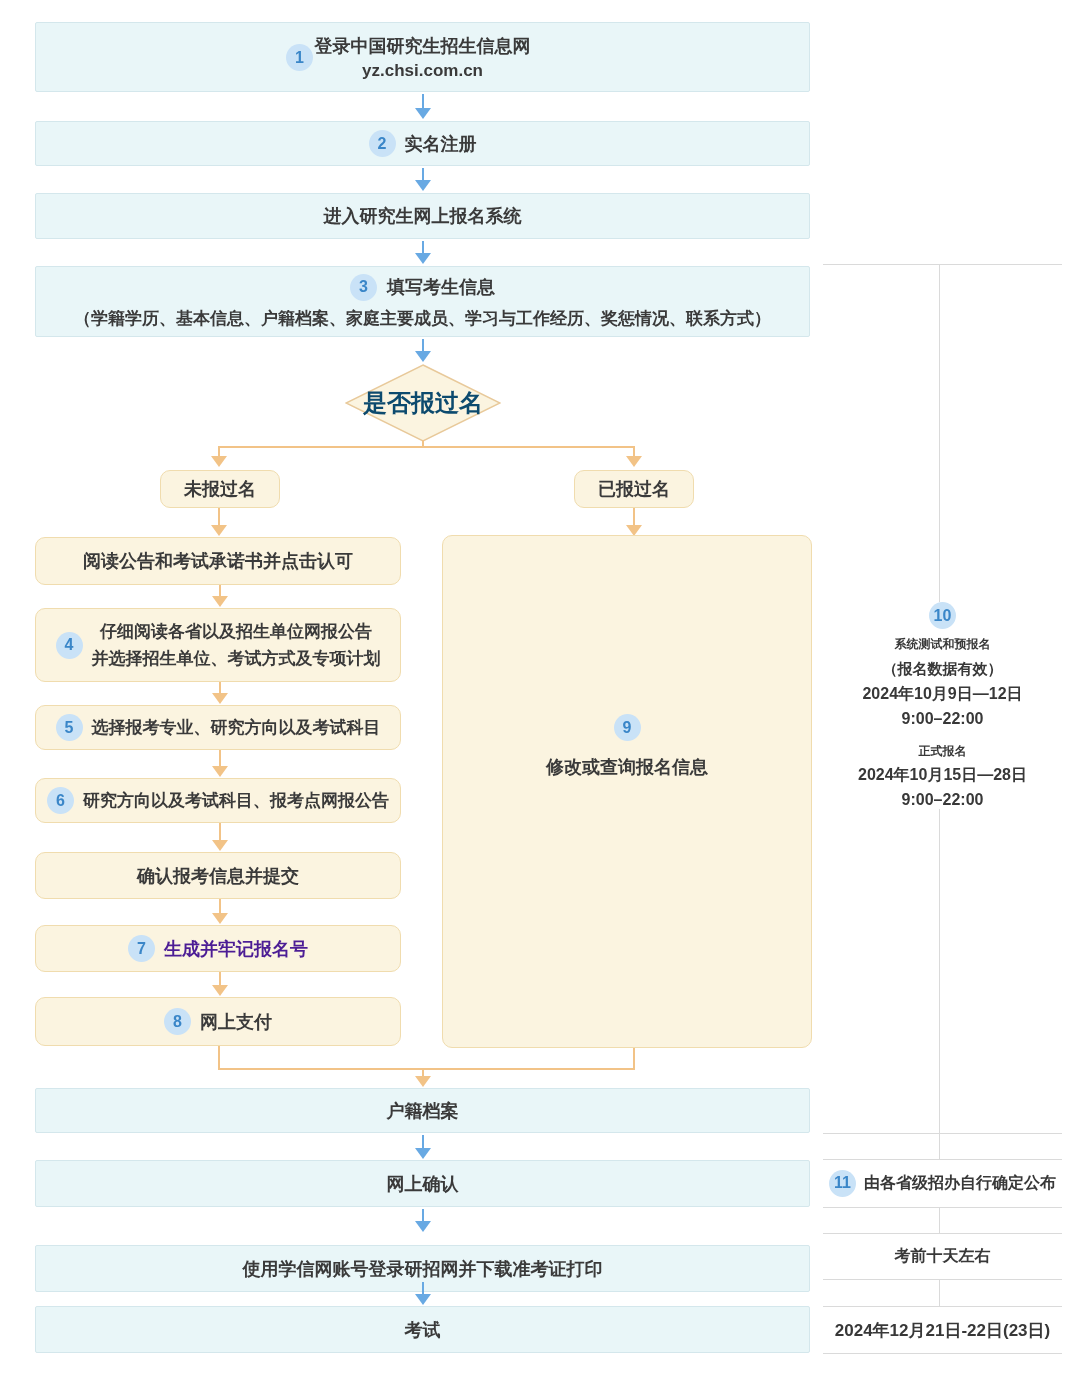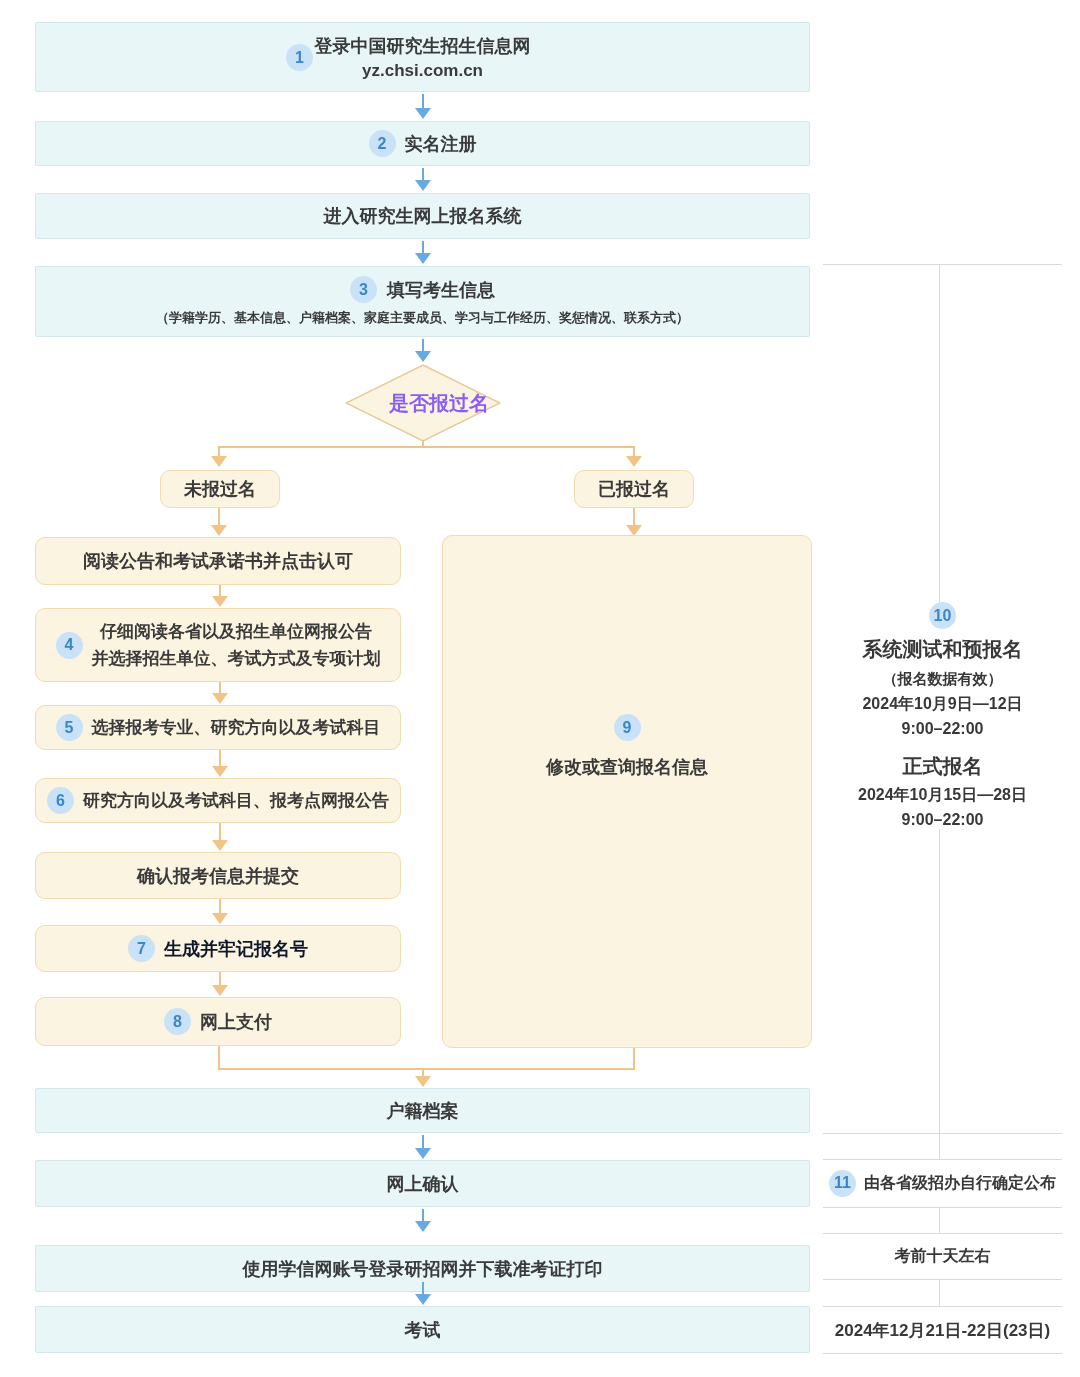--- a/index.html
+++ b/index.html
@@ -34,26 +34,26 @@
   .arrow .head{flex:0 0 auto;width:0;height:0;border-left:8px solid transparent;border-right:8px solid transparent;border-top:11px solid;}
   .arrow.blue .stem{background:#68a9e3;}
   .arrow.blue .head{border-top-color:#68a9e3;}
   .arrow.orange .stem{background:#f2c387;}
   .arrow.orange .head{border-top-color:#f2c387;}
   .oline{position:absolute;background:#f2c387;}
   .ohead{position:absolute;width:0;height:0;border-left:8px solid transparent;border-right:8px solid transparent;border-top:11px solid #f2c387;}
   .hairline{position:absolute;background:#dadada;}
   
   #decision-wrap{position:absolute;left:345px;top:364px;width:156px;height:78px;}
-  #decision-label{position:absolute;left:16px;top:0;width:156px;height:78px;display:flex;align-items:center;justify-content:center;font-size:20px;font-weight:700;color:#8b5cf6;}
-  .red{color:#0f172a;font-weight:700;}
+  #decision-label{position:absolute;left:0;top:0;width:156px;height:78px;display:flex;align-items:center;justify-content:center;font-size:24px;font-weight:700;color:#0c4a6e;}
+  .red{color:#4c1d95;font-weight:700;}
   
   .side-row{position:absolute;left:823px;width:239px;display:flex;align-items:center;justify-content:center;gap:8px;background:#ffffff;font-size:16px;font-weight:700;color:#383838;text-align:center;}
   #schedule{position:absolute;left:823px;top:602px;width:239px;text-align:center;color:#383838;background:#ffffff;}
-  #schedule .t{font-size:20px;font-weight:700;margin-top:7px;}
+  #schedule .t{font-size:12px;font-weight:700;margin-top:7px;}
   #schedule .d{font-size:16px;font-weight:600;margin-top:5px;}
   .nowrap{white-space:nowrap;}
 </style>
 </head>
 <body>
 
 <div id="stage">
 
   <div class="bbox" style="top:22px;height:70px;">
     <span class="badge" style="position:absolute;left:250px;top:21px;">1</span>
@@ -86,21 +86,21 @@
       <div class="stem"></div>
       <div class="head"></div>
     </div>
 
   <div class="bbox" style="top:266px;height:71px;">
     <div class="col">
       <div class="row" style="gap:10px;">
         <span class="badge">3</span>
         <span>填写考生信息</span>
       </div>
-      <div class="nowrap" style="font-size:13px;margin-top:6px;">（学籍学历、基本信息、户籍档案、家庭主要成员、学习与工作经历、奖惩情况、联系方式）</div>
+      <div class="nowrap" style="font-size:17px;margin-top:6px;">（学籍学历、基本信息、户籍档案、家庭主要成员、学习与工作经历、奖惩情况、联系方式）</div>
     </div>
   </div>
 
   <div class="arrow blue" style="left:414px;top:339px;height:23px;">
       <div class="stem"></div>
       <div class="head"></div>
     </div>
 
   <div id="decision-wrap">
     <svg width="156" height="78" viewBox="0 0 156 78">

